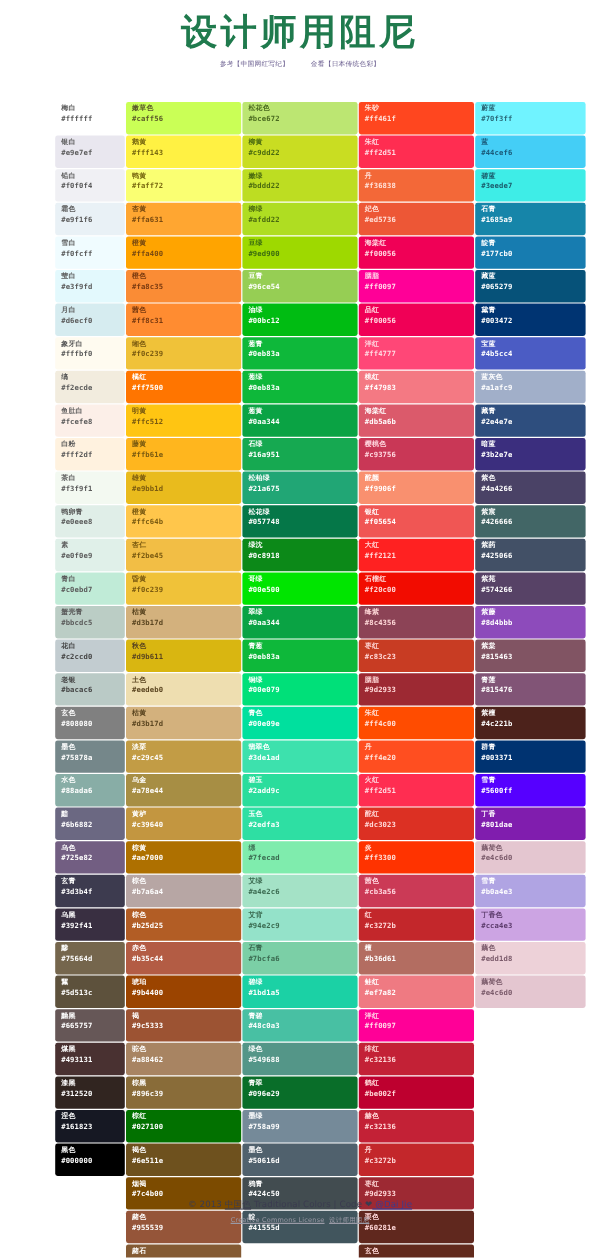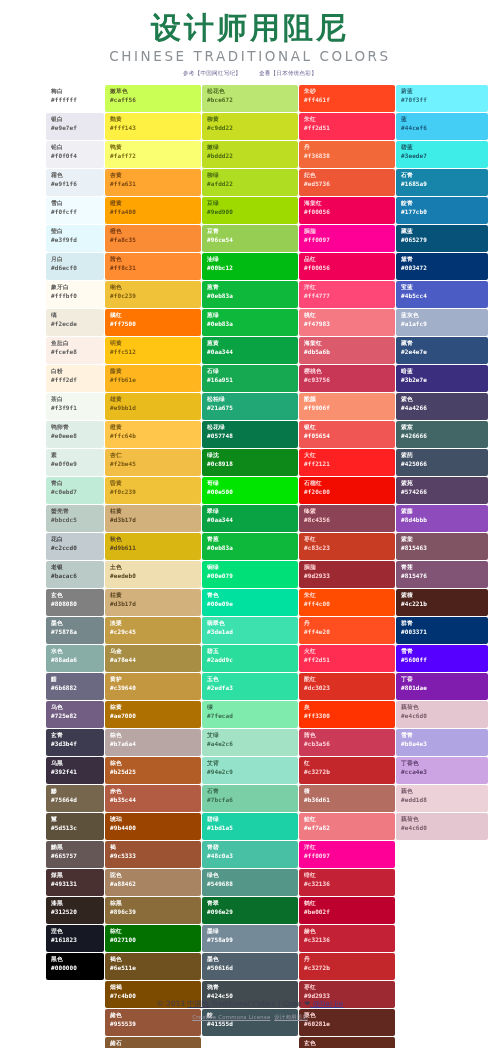--- a/index.html
+++ b/index.html
@@ -85,21 +85,20 @@
   }
   .footer .l2 .u{text-decoration:underline;}
 </style>
 </head>
 <body>
 
 <div id="page">
 
   <div class="header">
     <div class="title-cn">设计师用阻尼</div>
-    <div class="title-en">CHINESE TRADITIONAL COLORS</div>
     <div class="credits">
       <span>参考【中国网红写纪】</span>
       <span class="sep"></span>
       <span>金看【日本传统色彩】</span>
     </div>
   </div>
 
   <div class="grid" id="grid">
       <div class="col c1">
         <div class="sw" style="background: rgb(255, 255, 255); color: rgb(90, 90, 90);">

